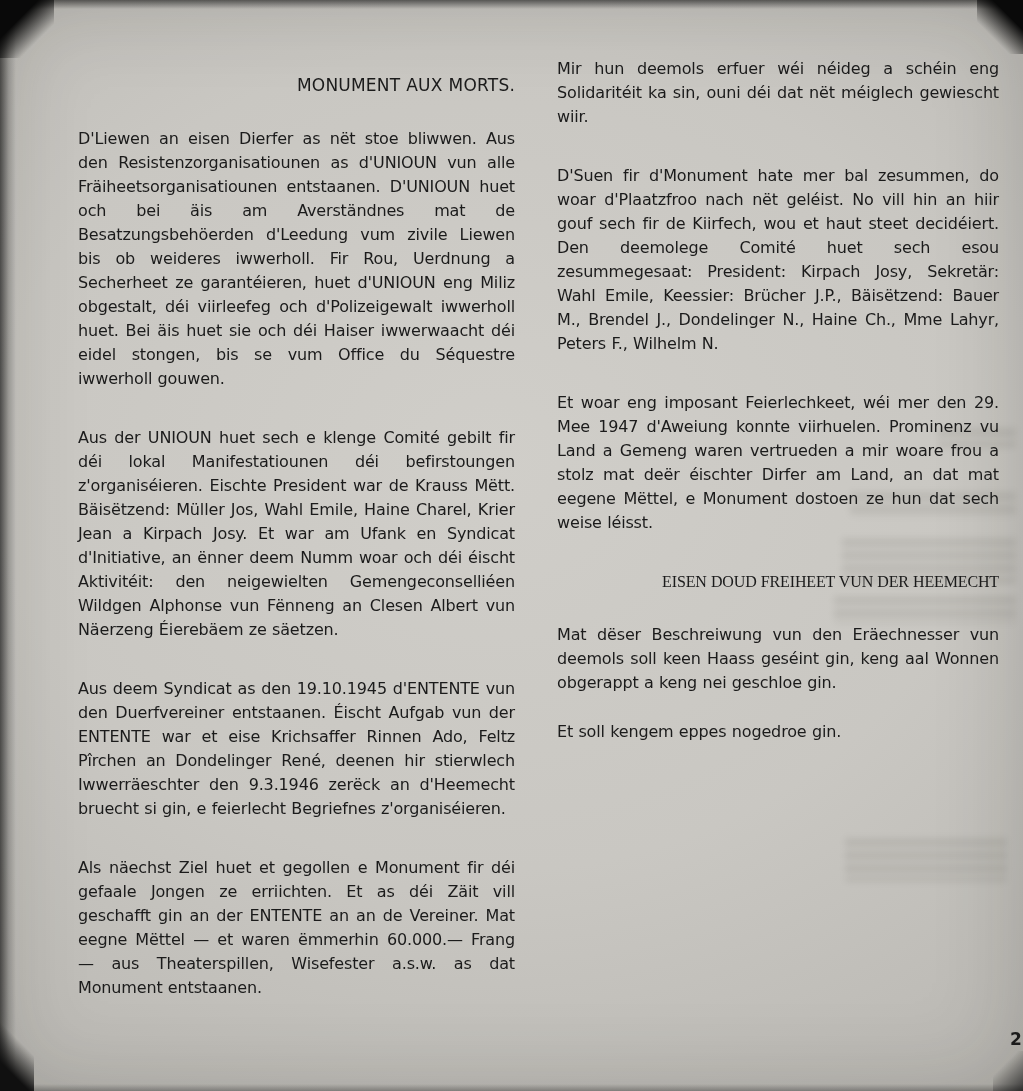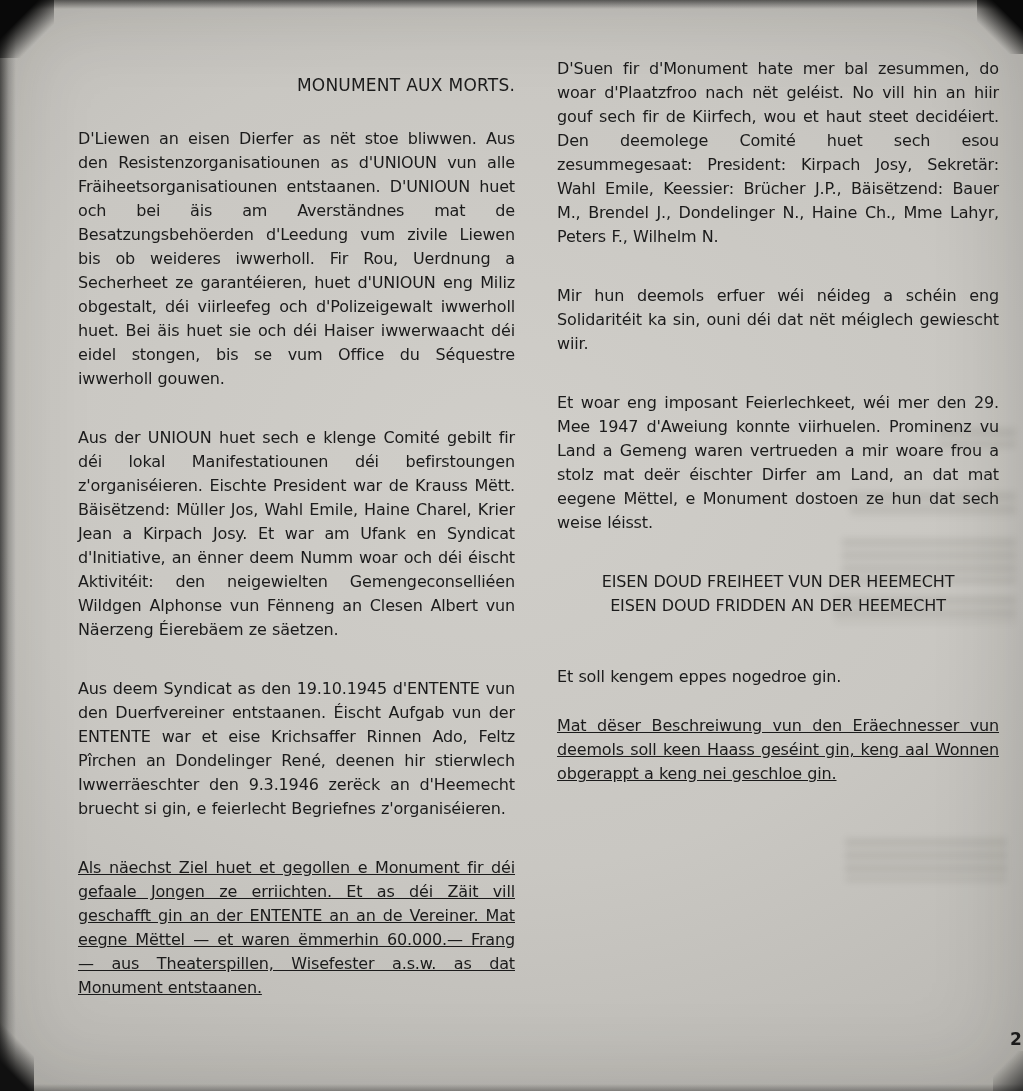--- a/index.html
+++ b/index.html
@@ -75,24 +75,24 @@
   .col-right { left: 557px; top: 57px; width: 442px; }
 
   .doc-title {
     font-size: 17px;
     font-weight: normal;
     letter-spacing: 0.2px;
     margin: 0 0 30px 0;
     text-align: right;
   }
   .para { margin: 0 0 35px 0; }
-  .para:last-child { margin-bottom: 0; text-decoration: underline; }
+  .para:last-child { margin-bottom: 0; }
 
   .para-tight { margin: 0 0 14px 0; }
-  .inscription { margin: 0 0 47px 0; text-align: center; }
+  .inscription { margin: 0 0 29px 0; text-align: right; font-family: Liberation Serif, serif; }
   .inscription .line { white-space: nowrap; }
   .para-small-gap { margin: 0 0 25px 0; }
 
   .page-number {
     position: absolute;
     left: 1010px; top: 1029px;
     font-size: 17px;
     font-weight: bold;
     letter-spacing: 0.3px;
   }
@@ -117,26 +117,25 @@
 
   <div class="col col-left">
     <h1 class="doc-title">MONUMENT AUX MORTS.</h1>
     <p class="para">D'Liewen an eisen Dierfer as nët stoe bliwwen. Aus den Resistenzorganisatiounen as d'UNIOUN vun alle Fräiheetsorganisatiounen entstaanen. D'UNIOUN huet och bei äis am Averständnes mat de Besatzungsbehöerden d'Leedung vum zivile Liewen bis ob weideres iwwerholl. Fir Rou, Uerdnung a Secherheet ze garantéieren, huet d'UNIOUN eng Miliz obgestalt, déi viirleefeg och d'Polizeigewalt iwwerholl huet. Bei äis huet sie och déi Haiser iwwerwaacht déi eidel stongen, bis se vum Office du Séquestre iwwerholl gouwen.</p>
     <p class="para">Aus der UNIOUN huet sech e klenge Comité gebilt fir déi lokal Manifestatiounen déi befirstoungen z'organiséieren. Eischte President war de Krauss Mëtt. Bäisëtzend: Müller Jos, Wahl Emile, Haine Charel, Krier Jean a Kirpach Josy. Et war am Ufank en Syndicat d'Initiative, an ënner deem Numm woar och déi éischt Aktivitéit: den neigewielten Gemengeconselliéen Wildgen Alphonse vun Fënneng an Clesen Albert vun Näerzeng Éierebäem ze säetzen.</p>
     <p class="para">Aus deem Syndicat as den 19.10.1945 d'ENTENTE vun den Duerfvereiner entstaanen. Éischt Aufgab vun der ENTENTE war et eise Krichsaffer Rinnen Ado, Feltz Pîrchen an Dondelinger René, deenen hir stierwlech Iwwerräeschter den 9.3.1946 zerëck an d'Heemecht bruecht si gin, e feierlecht Begriefnes z'organiséieren.</p>
     <p class="para">Als näechst Ziel huet et gegollen e Monument fir déi gefaale Jongen ze erriichten. Et as déi Zäit vill geschafft gin an der ENTENTE an an de Vereiner. Mat eegne Mëttel — et waren ëmmerhin 60.000.— Frang — aus Theaterspillen, Wisefester a.s.w. as dat Monument entstaanen.</p>
   </div>
 
   <div class="col col-right">
+    <p class="para">Mir hun deemols erfuer wéi néideg a schéin eng Solidaritéit ka sin, ouni déi dat nët méiglech gewiescht wiir.</p>
     <p class="para">D'Suen fir d'Monument hate mer bal zesummen, do woar d'Plaatzfroo nach nët geléist. No vill hin an hiir gouf sech fir de Kiirfech, wou et haut steet decidéiert. Den deemolege Comité huet sech esou zesummegesaat: President: Kirpach Josy, Sekretär: Wahl Emile, Keessier: Brücher J.P., Bäisëtzend: Bauer M., Brendel J., Dondelinger N., Haine Ch., Mme Lahyr, Peters F., Wilhelm N.</p>
-    <p class="para">Mir hun deemols erfuer wéi néideg a schéin eng Solidaritéit ka sin, ouni déi dat nët méiglech gewiescht wiir.</p>
     <p class="para">Et woar eng imposant Feierlechkeet, wéi mer den 29. Mee 1947 d'Aweiung konnte viirhuelen. Prominenz vu Land a Gemeng waren vertrueden a mir woare frou a stolz mat deër éischter Dirfer am Land, an dat mat eegene Mëttel, e Monument dostoen ze hun dat sech weise léisst.</p>
     <div class="para inscription">
       <div class="line">EISEN DOUD FREIHEET VUN DER HEEMECHT</div>
-      <div class="line">EISEN DOUD FRIDDEN AN DER HEEMECHT</div>
     </div>
+    <p class="para para-small-gap">Mat dëser Beschreiwung vun den Eräechnesser vun deemols soll keen Haass geséint gin, keng aal Wonnen obgerappt a keng nei geschloe gin.</p>
     <p class="para para-small-gap">Et soll kengem eppes nogedroe gin.</p>
-    <p class="para para-small-gap">Mat dëser Beschreiwung vun den Eräechnesser vun deemols soll keen Haass geséint gin, keng aal Wonnen obgerappt a keng nei geschloe gin.</p>
   </div>
 
   <div class="page-number">201</div>
 
 </div>
 
 </body></html>

